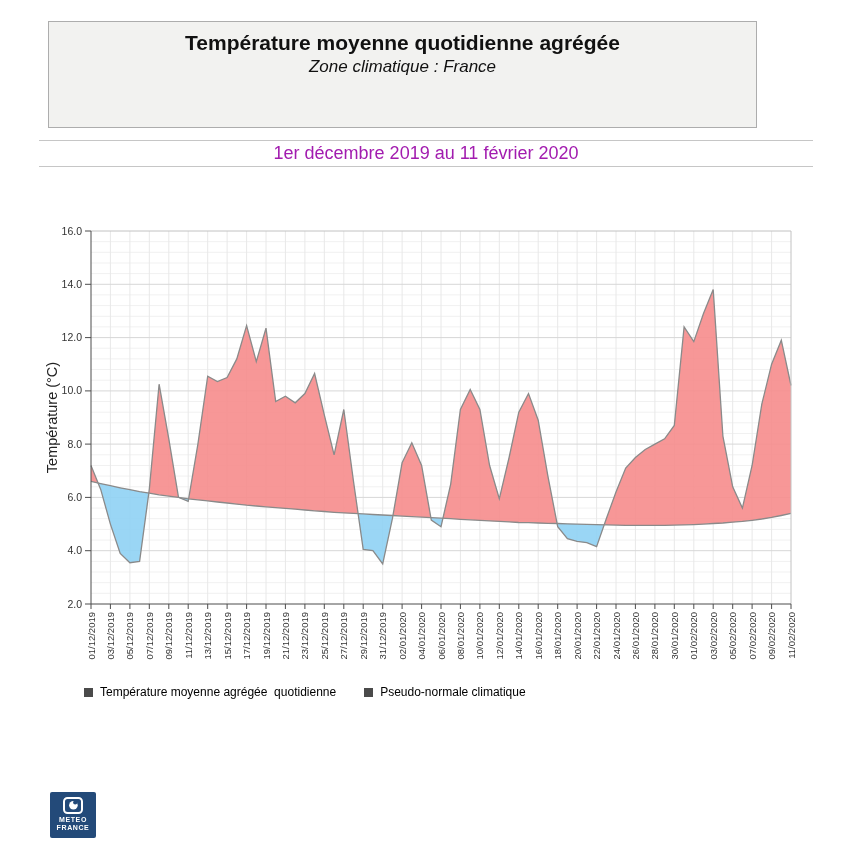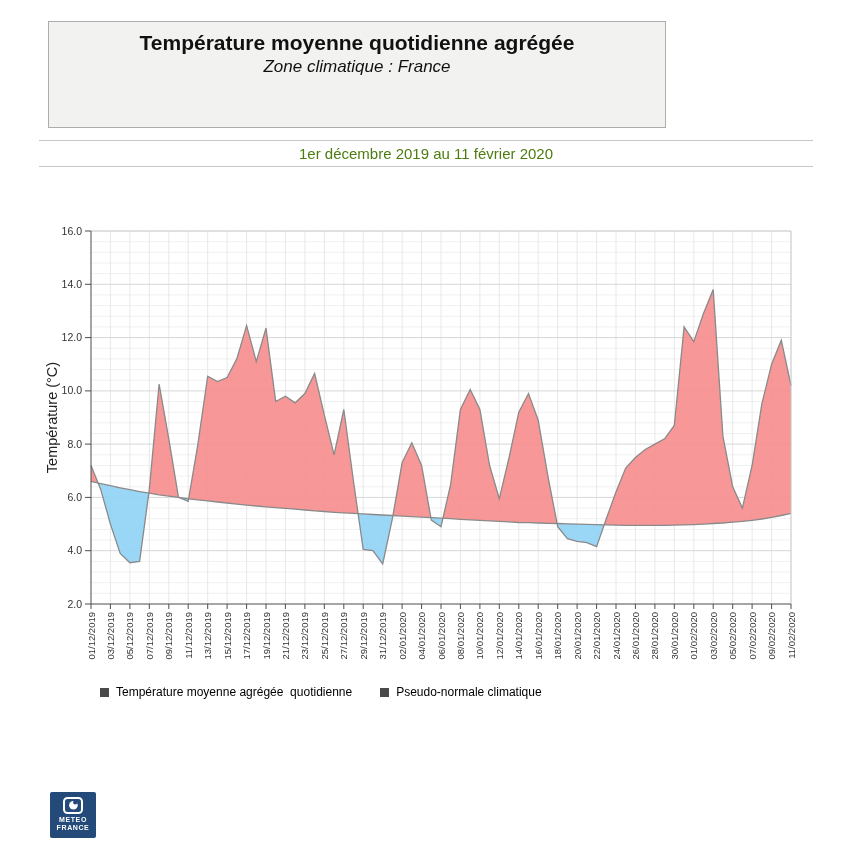--- a/index.html
+++ b/index.html
@@ -1,27 +1,27 @@
 <!DOCTYPE html>
 <html><head>
 <meta charset="utf-8">
 <style>
   html,body{margin:0;padding:0;background:#fff;}
   body{width:858px;height:858px;font-family:"Liberation Sans",sans-serif;}
   #stage{position:relative;width:858px;height:858px;background:#fff;overflow:hidden;}
-  .title-box{position:absolute;left:48px;top:21px;width:618px;height:107px;
+  .title-box{position:absolute;left:48px;top:21px;width:709px;height:107px;
     background:#f2f2f0;border:1px solid #adadad;box-sizing:border-box;text-align:center;}
   .title-box h1{margin:9px 0 2px 0;font-size:21px;font-weight:bold;color:#111;}
   .title-box h2{margin:2px 0 0 0;font-size:17px;font-weight:normal;font-style:italic;color:#111;}
   .date-band{position:absolute;left:39px;top:140px;width:774px;height:27px;
     border-top:1px solid #c6c6c6;border-bottom:1px solid #c6c6c6;box-sizing:border-box;
     display:flex;align-items:center;justify-content:center;}
-  .date-band span{color:#4d7c0f;font-size:15px;}
+  .date-band span{color:#a21caf;font-size:18px;}
   #chart-svg{position:absolute;left:0;top:0;width:858px;height:858px;}
-  .legend{position:absolute;left:100px;top:685px;display:flex;gap:28px;align-items:center;}
+  .legend{position:absolute;left:84px;top:685px;display:flex;gap:28px;align-items:center;}
   .legend .entry{display:flex;align-items:center;}
   .legend .marker{width:9px;height:9px;margin-right:7px;display:inline-block;}
   .legend .lbl{font-size:12px;color:#000;white-space:pre-wrap;}
   .logo{position:absolute;left:50px;top:792px;width:46px;height:46px;border-radius:2px;
     display:flex;flex-direction:column;align-items:center;justify-content:flex-start;}
   .logo .txt{color:#fff;font-size:7px;font-weight:bold;letter-spacing:0.6px;line-height:8px;text-align:center;}
   .logo svg{margin-top:5px;margin-bottom:2px;}
 </style>
 </head>
 <body>

